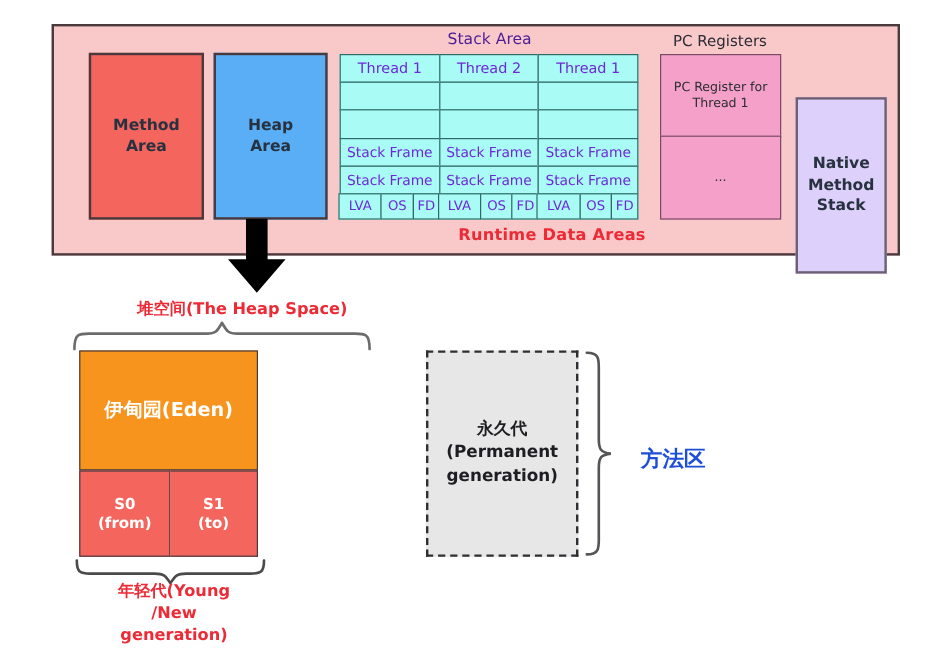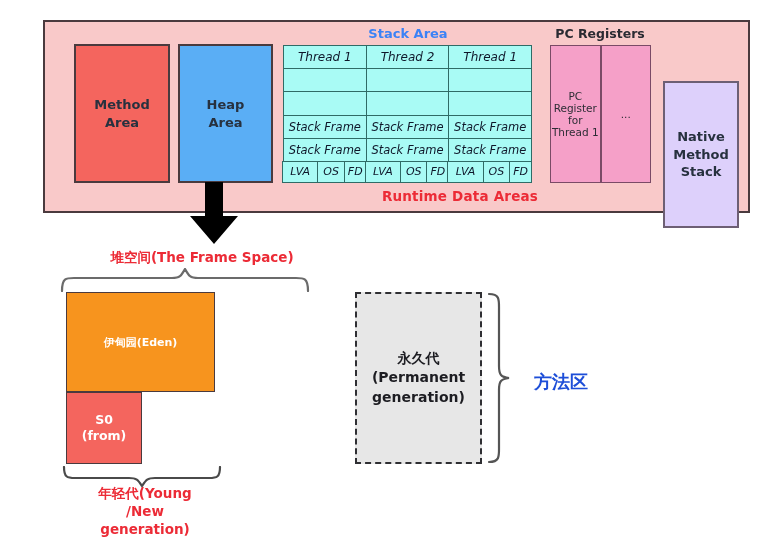--- a/index.html
+++ b/index.html
@@ -56,72 +56,72 @@
     left: 663px; top: 40px; width: 76px; height: 147px;
     background: #ddd0fb;
     border-color: #6d5f74;
     margin-top: 41px;
   }
 
   
   #stack-area-title {
     left: 284px; top: 26px; width: 248px;
     text-align: center;
-    font-weight: bold;
+    font-weight: normal;
     font-size: 13px;
-    color: #3b82f6;
+    color: #4c1d95;
   }
   #stack-grid {
     left: 284px; top: 46px; width: 248px; height: 137px;
     display: flex;
     gap: 0px;
   }
   .thread-col {
     flex: 1 1 0;
     display: flex;
     flex-direction: column;
   }
   .scell {
     flex: 1 1 0;
     background: #a9fbf5;
     border: 1px solid #2f6b66;
     margin: -1px 0 0 -1px;
     display: flex;
     align-items: center;
     justify-content: center;
     font-size: 11.5px;
-    color: #0f172a;
+    color: #6d28d9;
     box-sizing: border-box;
     white-space: nowrap;
-    font-style: italic;
   }
   .scell.head { font-size: 12px; }
   .scell.empty { }
   .frame-parts {
     flex: 1 1 0;
     display: flex;
     margin: -1px 0 0 -1px;
   }
   .frame-parts .scell { margin: 0 0 0 -1px; }
   .p-lva { flex: 1.35 1 0; }
   .p-os  { flex: 1.0 1 0; }
   .p-fd  { flex: 0.82 1 0; text-align: center; }
   .frame-parts .scell { font-size: 11px; }
 
   
   #pc-title {
     left: 548px; top: 26px; width: 104px;
     text-align: center;
-    font-weight: bold;
+    font-weight: normal;
     font-size: 12.5px;
     color: #2b2b33;
   }
   #pc-grid {
     left: 550px; top: 46px; width: 101px; height: 137px;
     display: flex;
+    flex-direction: column;
   }
   .pcell {
     flex: 1 1 0;
     background: #f5a0c8;
     border: 1.5px solid #7a4a66;
     margin-top: -1.5px;
     display: flex;
     align-items: center;
     justify-content: center;
     text-align: center;
@@ -146,21 +146,21 @@
 
   #heap-diagram {
     left: 66px; top: 292px; width: 416px; height: 172px;
   }
   #eden {
     left: 0px; top: 0px; width: 149px; height: 100px;
     background: #f7941e;
     box-sizing: border-box;
     border: 1.5px solid #4a3a3e;
     display: flex; align-items: center; justify-content: center;
-    color: #ffffff; font-weight: bold; font-size: 11px;
+    color: #ffffff; font-weight: bold; font-size: 16px;
     text-align: center;
   }
   #s0 {
     left: 0px; top: 100px; width: 76px; height: 72px;
     background: #f4655e;
     box-sizing: border-box;
     border: 1.5px solid #4a3a3e;
     display: flex; align-items: center; justify-content: center;
     color: #ffffff; font-weight: bold; font-size: 12.5px;
     text-align: center; line-height: 1.3;
@@ -273,32 +273,35 @@
 <div class="abs big-box" id="native-method-stack">
   <span>Native<br>Method<br>Stack</span>
 </div>
 
 <div class="abs" id="runtime-caption">Runtime Data Areas</div>
 
 <svg class="abs" id="heap-arrow" viewBox="0 0 52 64">
   <polygon points="17,0 35,0 35,34 50,34 26,62 2,34 17,34" fill="#000000"></polygon>
 </svg>
 
-<div class="abs" id="heap-space-label">堆空间(The Frame Space)</div>
+<div class="abs" id="heap-space-label">堆空间(The Heap Space)</div>
 
 <svg class="abs" id="heap-brace" viewBox="0 0 250 24">
   <path d="M2,23 C2,10 6,10 14,10 L112,10 C120,10 121,8 125,1 C129,8 130,10 138,10 L236,10 C244,10 248,10 248,23" fill="none" stroke="#6b6b6b" stroke-width="2.2" stroke-linecap="round"></path>
 </svg>
 
 <div class="abs" id="heap-diagram">
   <div class="abs" id="eden">
     <span>伊甸园(Eden)</span>
   </div>
   <div class="abs" id="s0">
     <span>S0<br>(from)</span>
+  </div>
+  <div class="abs" id="s1">
+    <span>S1<br>(to)</span>
   </div>
   <div class="abs" id="permanent">
     <span>永久代<br>(Permanent<br>generation)</span>
   </div>
 </div>
 
 <svg class="abs" id="method-zone-brace" viewBox="0 0 26 172">
   <path d="M3,2 C14,2 13,8 13,18 L13,74 C13,83 15,85 23,86 C15,87 13,89 13,98 L13,154 C13,164 14,170 3,170" fill="none" stroke="#555555" stroke-width="2.2" stroke-linecap="round"></path>
 </svg>
 <div class="abs" id="method-zone-label">方法区</div>

